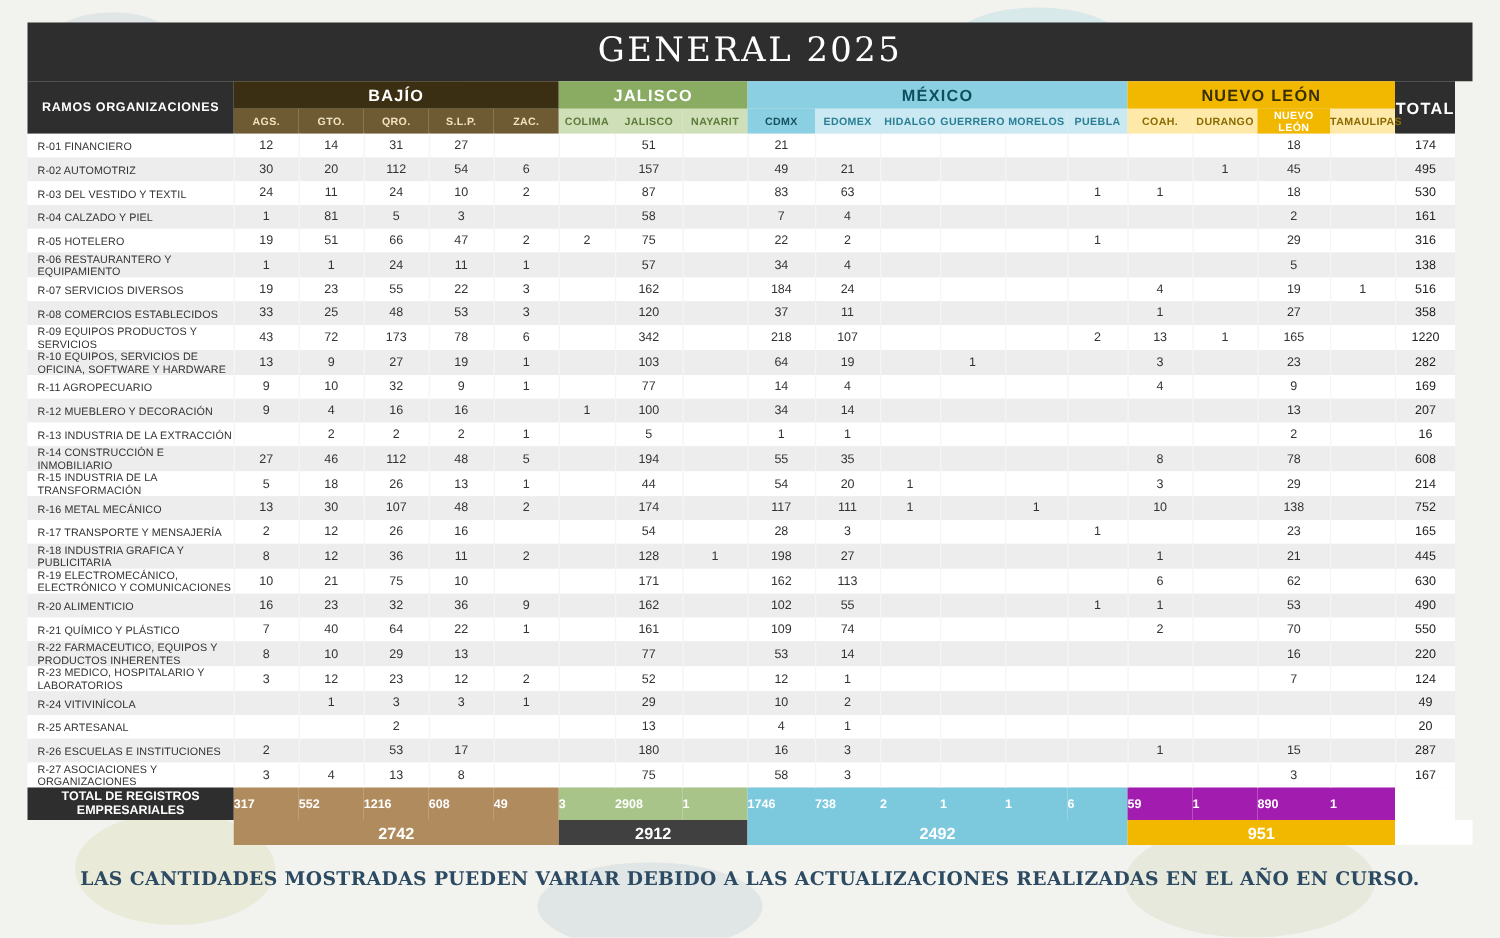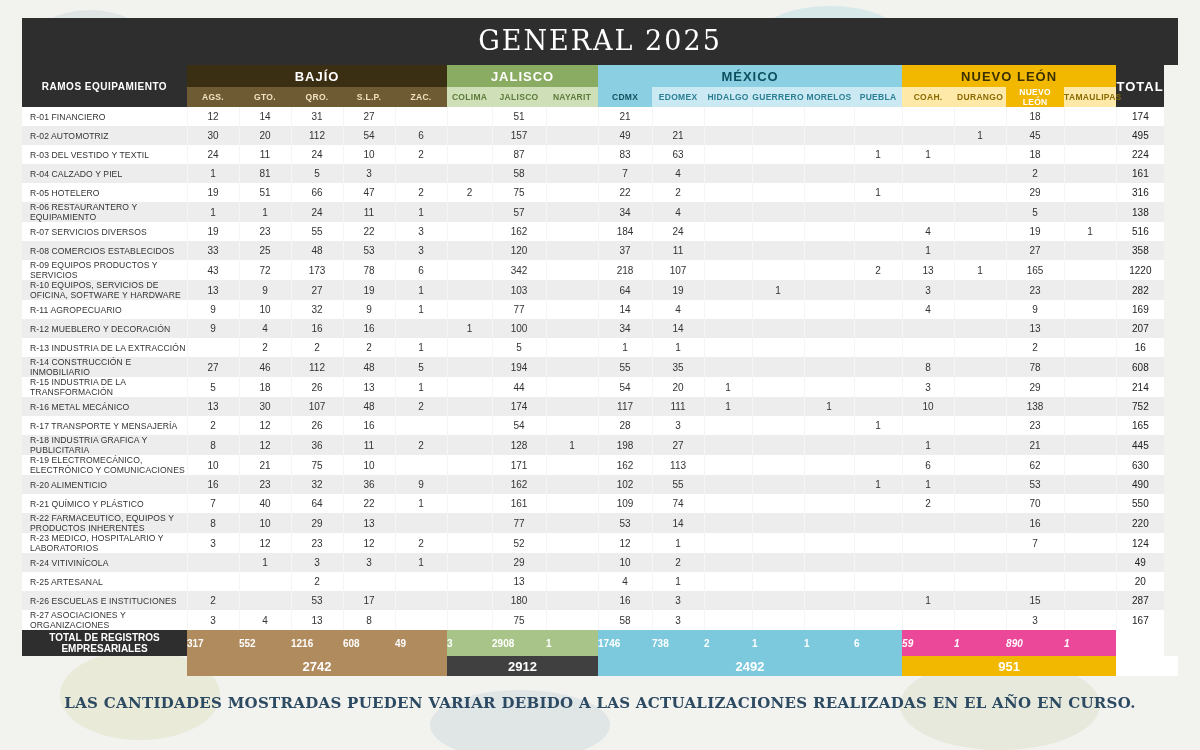--- a/index.html
+++ b/index.html
@@ -62,21 +62,21 @@
   tr.odd td.ramo{background:#ffffff;}
   tr.even td.ramo{background:#ededed;}
   tbody td.totcol{font-size:10px;color:#222;}
 
   
   tr.totals td{height:26px;font-weight:bold;font-size:10px;color:#fff;}
   td.tot-label{background:#2e2e2e;color:#fff;font-size:9px;text-align:center;line-height:11px;}
   td.tot-bajio{background:#b08b5e;color:#fff;}
   td.tot-jalisco{background:#a8c489;color:#fff;}
   td.tot-mexico{background:#7cc9de;color:#fff;}
-  td.tot-nl{background:#ec4899;color:#fff;font-style:italic;}
+  td.tot-nl{background:#a21caf;color:#fff;}
   td.tot-grand{background:#ffffff;color:#111;font-size:15px;}
 
   
   tr.sums td{height:20px;font-weight:bold;font-size:13px;color:#fff;text-align:center;}
   td.sum-empty{background:transparent;}
   td.sum-bajio{background:#b08b5e;}
   td.sum-jalisco{background:#404040;}
   td.sum-mexico{background:#7cc9de;}
   td.sum-nl{background:#f2b800;}
   td.sum-grand{background:#ffffff;}
@@ -123,21 +123,21 @@
         <col style="width: 50px;">
         <col style="width: 48px;">
         <col style="width: 52px;">
         <col style="width: 52px;">
         <col style="width: 58px;">
         <col style="width: 52px;">
         <col style="width: 48px;">
       </colgroup>
     <thead>
       <tr>
-        <th class="grp grp-ramos" rowspan="2">RAMOS EQUIPAMIENTO</th>
+        <th class="grp grp-ramos" rowspan="2">RAMOS ORGANIZACIONES</th>
         <th class="grp grp-bajio" colspan="5">BAJÍO</th>
         <th class="grp grp-jalisco" colspan="3">JALISCO</th>
         <th class="grp grp-mexico" colspan="6">MÉXICO</th>
         <th class="grp grp-nl" colspan="4">NUEVO LEÓN</th>
         <th class="grp grp-total" rowspan="2">TOTAL</th>
       </tr>
       <tr>
         <th class="st st-bajio">AGS.</th>
         <th class="st st-bajio">GTO.</th>
         <th class="st st-bajio">QRO.</th>
@@ -216,21 +216,21 @@
           <td class="cellsep">83</td>
           <td class="cellsep">63</td>
           <td class="cellsep"></td>
           <td class="cellsep"></td>
           <td class="cellsep"></td>
           <td class="cellsep">1</td>
           <td class="cellsep">1</td>
           <td class="cellsep"></td>
           <td class="cellsep">18</td>
           <td class="cellsep"></td>
-          <td class="totcol">224</td>
+          <td class="totcol">530</td>
         </tr>
         <tr class="even">
           <td class="ramo cellsep">R-04 CALZADO Y PIEL</td>
           <td class="cellsep">1</td>
           <td class="cellsep">81</td>
           <td class="cellsep">5</td>
           <td class="cellsep">3</td>
           <td class="cellsep"></td>
           <td class="cellsep"></td>
           <td class="cellsep">58</td>

